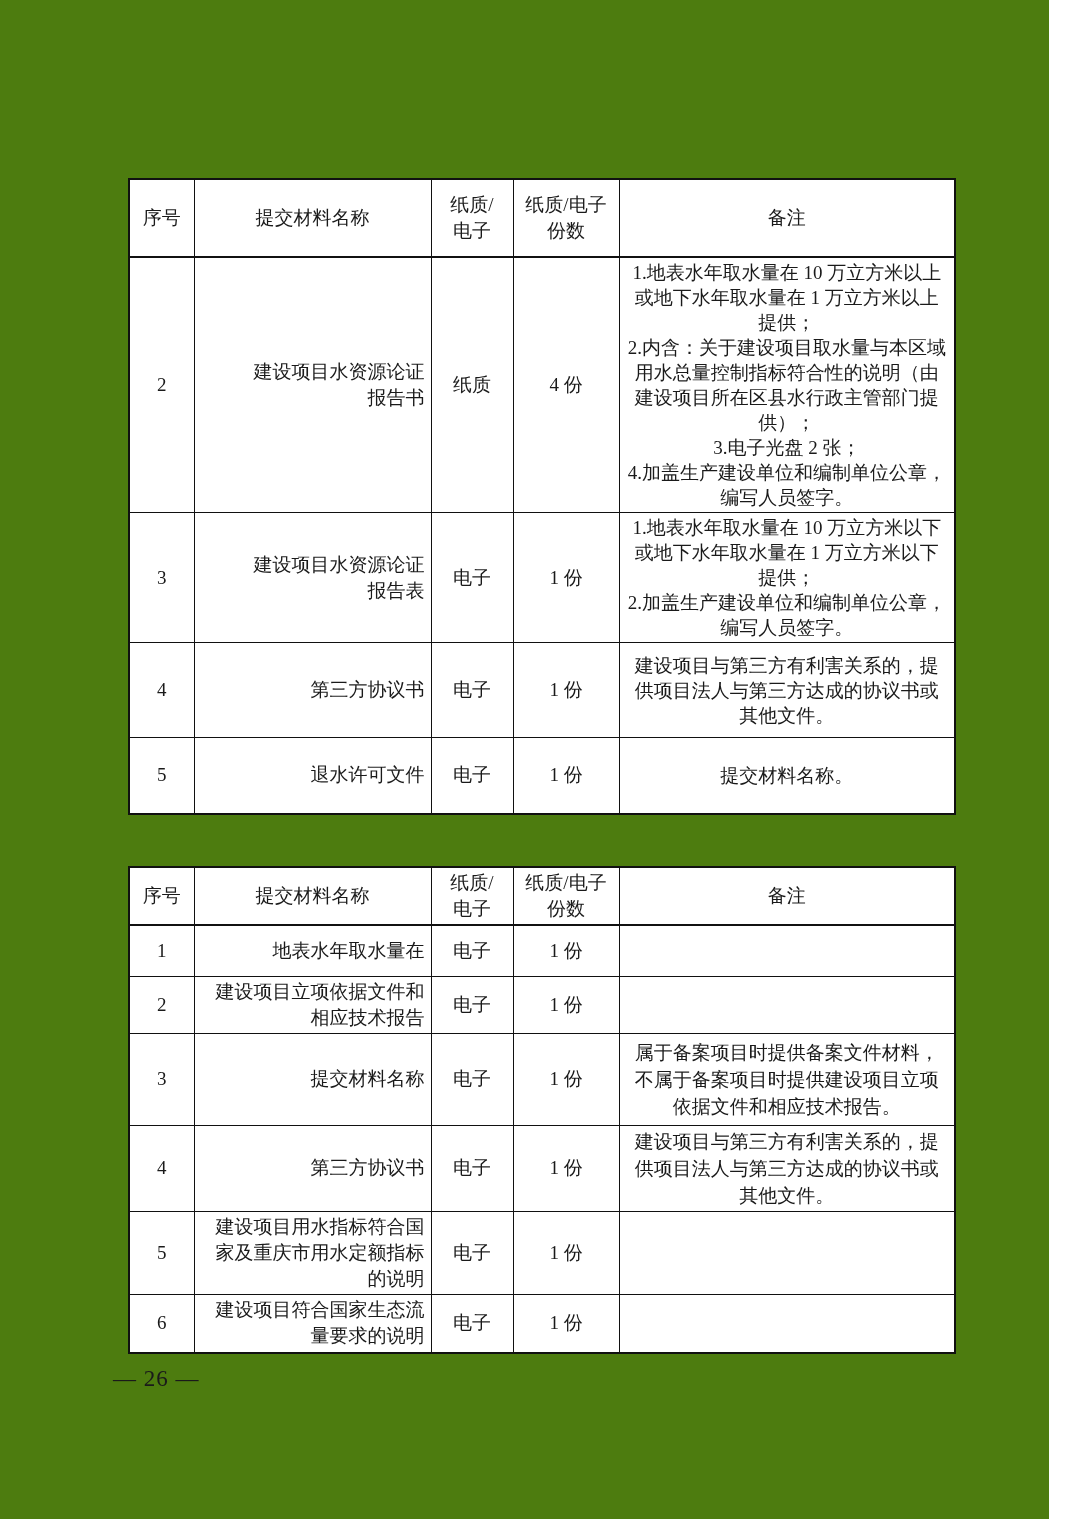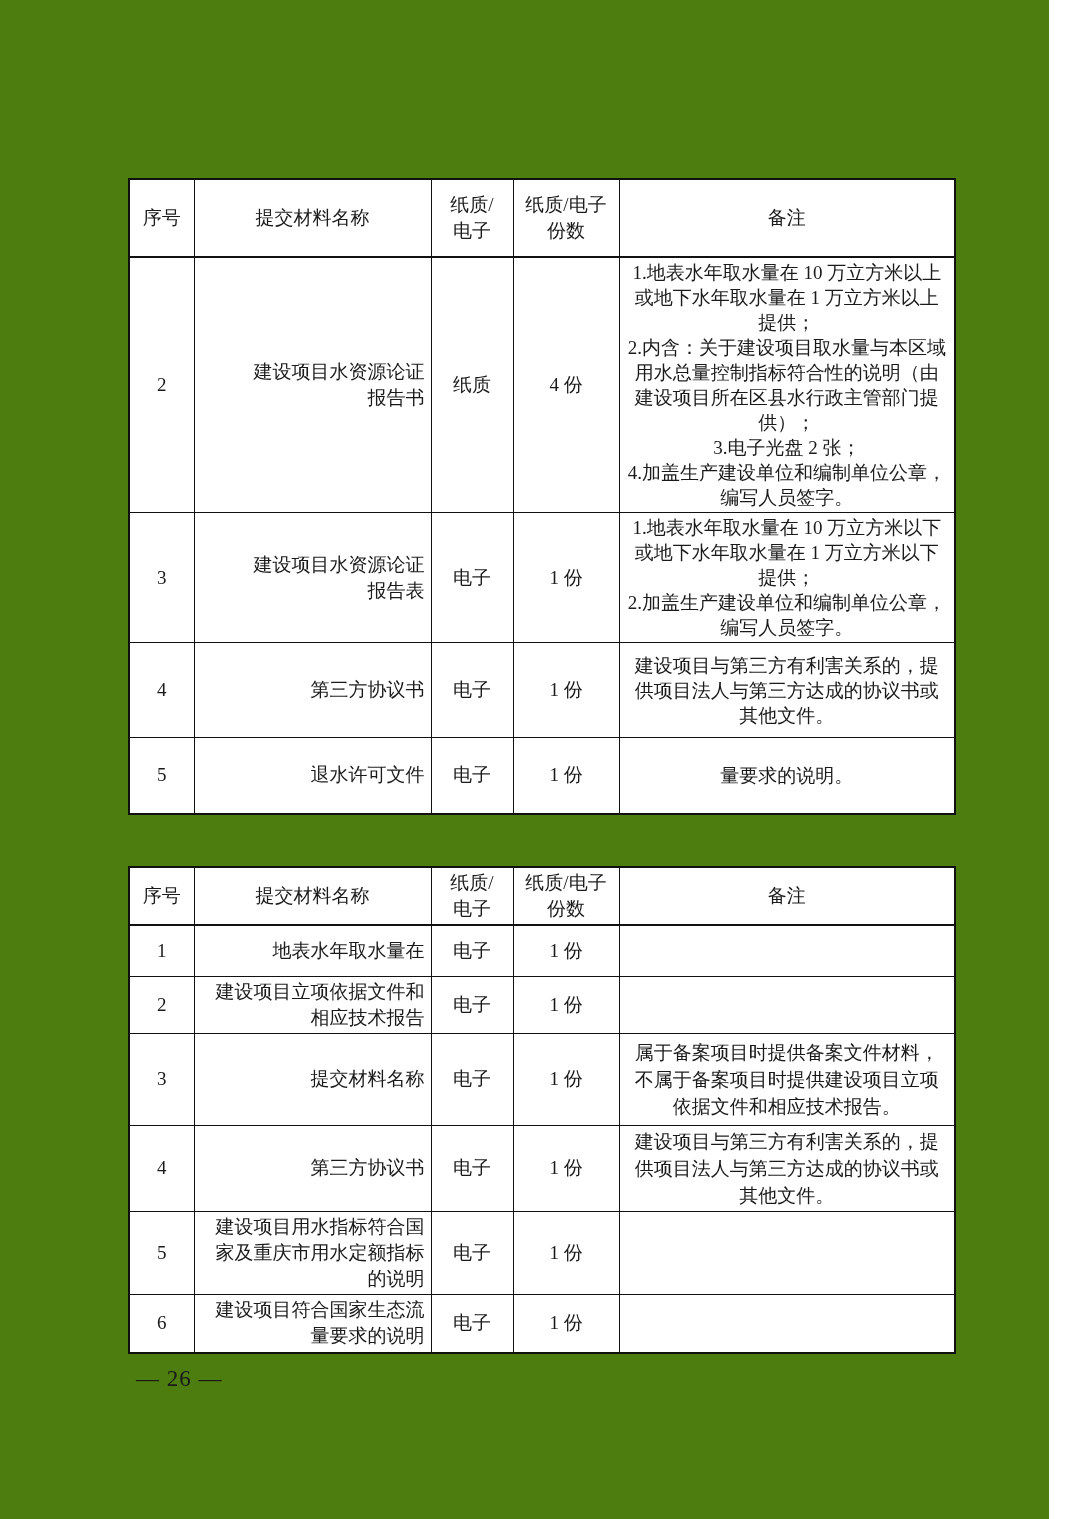--- a/index.html
+++ b/index.html
@@ -65,21 +65,21 @@
     position: absolute;
     left: 192px;
     top: 820px;
     font-size: 30px;
     letter-spacing: 3px;
     font-family: "Liberation Serif", "DejaVu Serif", serif;
     color: #1a1a1a;
   }
   .page-number {
     position: absolute;
-    left: 136px;
+    left: 113px;
     top: 1366px;
     font-size: 23px;
     letter-spacing: 1px;
     color: #1a1a1a;
   }
 </style>
 </head>
 <body>
 
 <div class="page">
@@ -129,21 +129,21 @@
         <td class="c-name">第三方协议书</td>
         <td class="c-center">电子</td>
         <td class="c-center">1 份</td>
         <td class="c-remark">建设项目与第三方有利害关系的，提供项目法人与第三方达成的协议书或其他文件。</td>
       </tr>
       <tr style="height:76px">
         <td class="c-center">5</td>
         <td class="c-name">退水许可文件</td>
         <td class="c-center">电子</td>
         <td class="c-center">1 份</td>
-        <td class="c-remark">量要求的说明。</td>
+        <td class="c-remark">提交材料名称。</td>
       </tr>
     </tbody>
   </table>
 
 
   <table class="doc" id="table2">
     <colgroup>
       <col style="width:65px">
       <col style="width:237px">
       <col style="width:82px">

